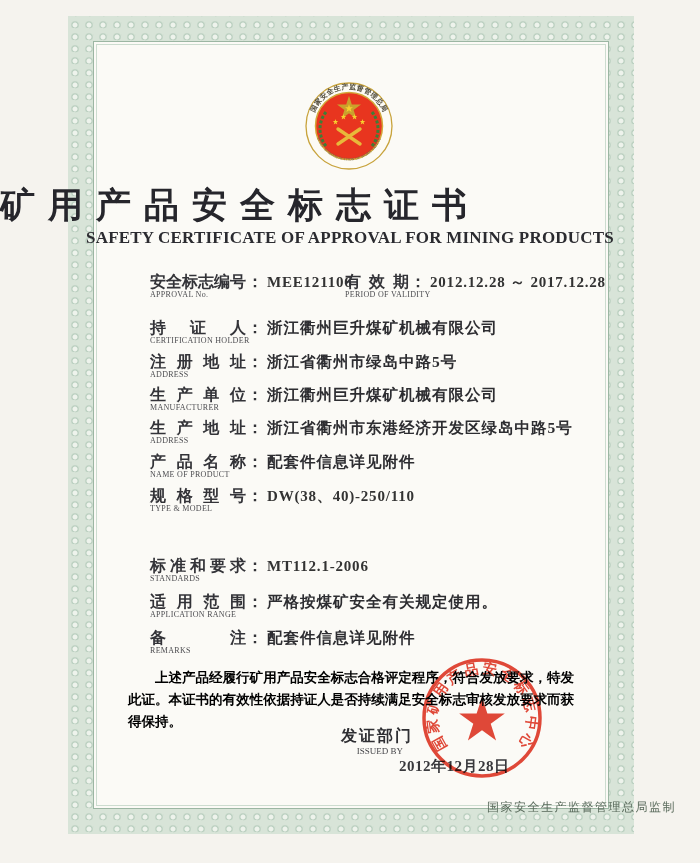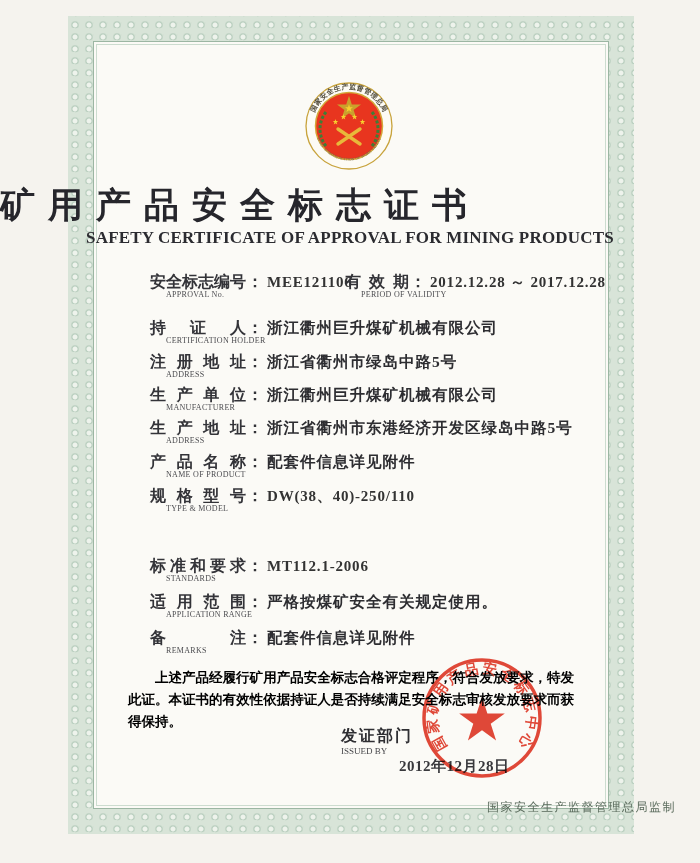--- a/index.html
+++ b/index.html
@@ -40,31 +40,31 @@
   .lab-cn{
     display:inline-block;width:96px;font-size:16px;font-weight:600;color:#333338;
     text-align:justify;text-align-last:justify;vertical-align:top;
   }
   .w3{width:64px;}
   .colon{font-size:16px;font-weight:600;color:#333338;margin:0 4px 0 1px;}
   .val-cn{font-size:15.5px;font-weight:600;letter-spacing:1px;color:#2d2d31;}
   .val-latin{font-size:15px;font-weight:600;letter-spacing:0.8px;color:#333;font-family:"Liberation Serif",serif;text-align:center;}
   .sub{
     position:absolute;left:0;top:18px;font-size:8px;letter-spacing:0.3px;color:#4c4c50;
-    font-family:"Liberation Serif",serif;white-space:nowrap;margin-left:16px;
+    font-family:"Liberation Serif",serif;white-space:nowrap;
   }
   
   .statement{
     position:absolute;left:128px;top:667px;width:446px;
     font-size:13.5px;line-height:1.62;font-weight:600;color:#000000;
     text-indent:2em;text-align:justify;
   }
   
   .issuer-cn{position:absolute;left:341px;top:726px;font-size:16px;font-weight:600;letter-spacing:2px;color:#2f2f33;}
-  .issuer-en{position:absolute;left:341px;top:746px;width:78px;font-size:9px;color:#46464a;}
+  .issuer-en{position:absolute;left:341px;top:746px;width:78px;text-align:center;font-size:9px;color:#46464a;}
   .issue-date{position:absolute;left:399px;top:757px;font-size:15px;font-weight:600;letter-spacing:0.5px;color:#38383c;}
   
   .seal{position:absolute;left:412px;top:648px;width:140px;height:140px;opacity:0.88;mix-blend-mode:multiply;}
   
   .bottom-note{
     position:absolute;left:487px;top:799px;font-size:12px;letter-spacing:1.5px;
     color:#58695a;font-weight:400;white-space:nowrap;
   }
 </style>
 </head>

